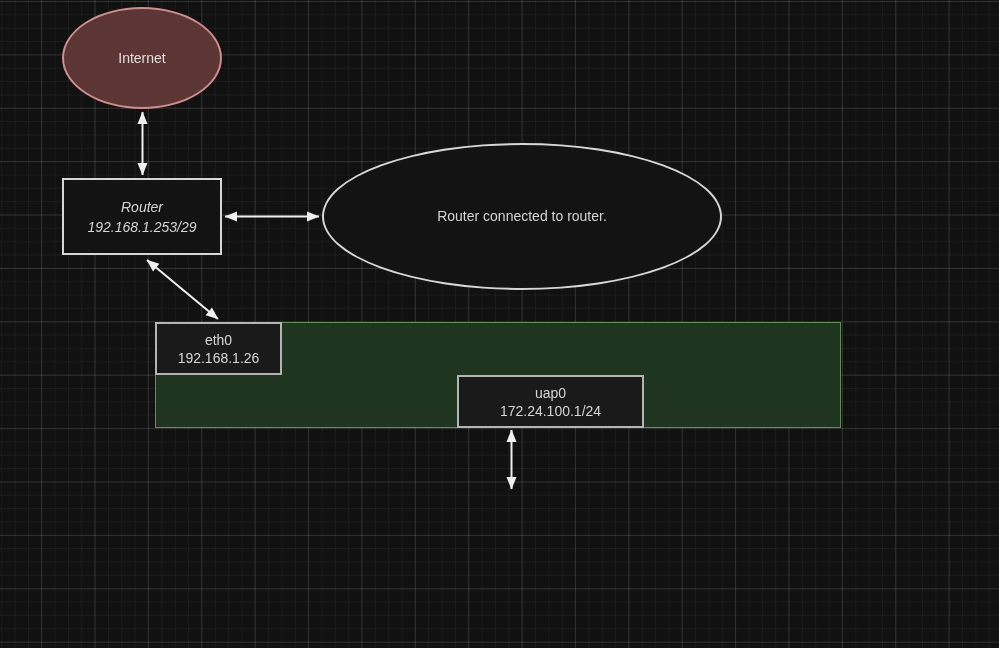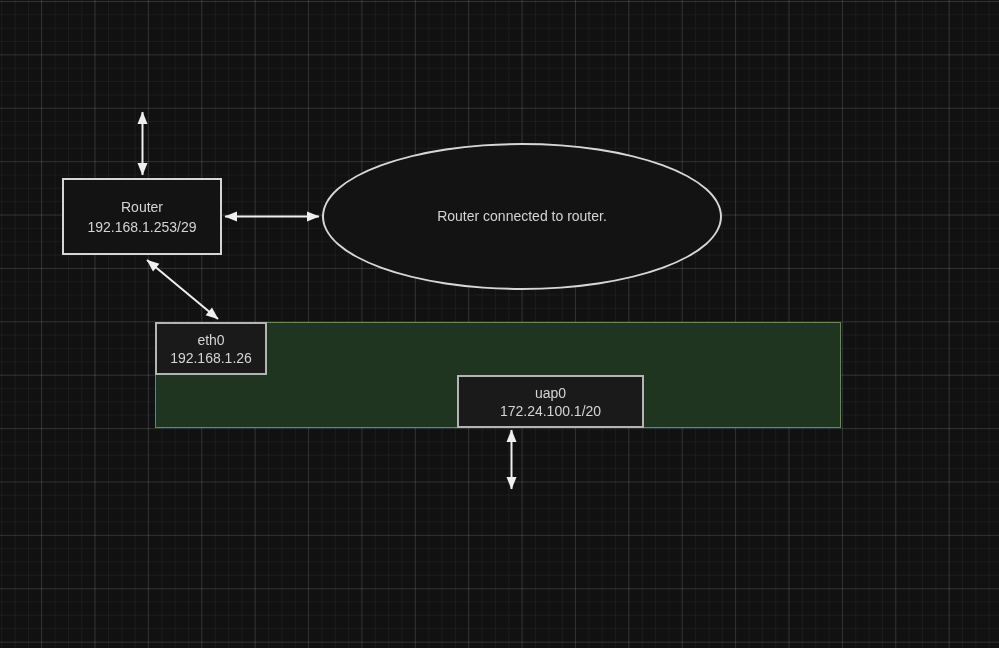--- a/index.html
+++ b/index.html
@@ -48,34 +48,34 @@
     background:var(--node-fill);
     border:2px solid var(--node-stroke);
   }
   .ellipse{border-radius:50%;}
   .node-internet{
     left:62px;top:7px;width:160px;height:102px;
     background:var(--internet-fill);
     border-color:var(--internet-stroke);
     color:#e3dcdc;
   }
-  .node-router{left:62px;top:178px;width:160px;height:77px;line-height:20px;}
+  .node-router{left:62px;top:178px;width:160px;height:77px;line-height:20px;font-style:italic;}
   .node-devices-router{left:322px;top:143px;width:400px;height:147px;border-width:2px;}
   .zone-ap{
     position:absolute;
     left:155px;top:322px;width:686px;height:106px;
     background:var(--zone-fill);
     border:1px solid var(--zone-stroke);
   }
   .iface{
     background:var(--iface-fill);
     border:2px solid var(--iface-stroke);
     line-height:18px;
   }
-  .node-eth0{left:155px;top:322px;width:112px;height:53px;text-align:center;}
+  .node-eth0{left:155px;top:322px;width:127px;height:53px;text-align:center;}
   .node-uap0{left:418px;top:375px;width:187px;height:53px;margin-left:39px;}
   .node-devices-ap{left:313px;top:492px;width:398px;height:149px;}
   .edges{
     position:absolute;
     left:0;top:0;width:999px;height:648px;
     pointer-events:none;
   }
   .edge{
     stroke:var(--arrow);
     stroke-width:2;
@@ -95,34 +95,37 @@
       <marker id="ah" markerUnits="userSpaceOnUse" markerWidth="14" markerHeight="12" refX="12.5" refY="5.5" orient="auto-start-reverse">
         <path d="M0.5,0.5 L13,5.5 L0.5,10.5 Z"></path>
       </marker>
     </defs>
     <line class="edge" x1="142.5" y1="112" x2="142.5" y2="175" marker-start="url(#ah)" marker-end="url(#ah)"></line>
     <line class="edge" x1="225" y1="216.5" x2="319" y2="216.5" marker-start="url(#ah)" marker-end="url(#ah)"></line>
     <line class="edge" x1="147" y1="260" x2="218" y2="319" marker-start="url(#ah)" marker-end="url(#ah)"></line>
     <line class="edge" x1="511.5" y1="430" x2="511.5" y2="489" marker-start="url(#ah)" marker-end="url(#ah)"></line>
   </svg>
 
+  <div class="node ellipse node-internet">
+    <span>Internet</span>
+  </div>
 
   <div class="node node-router">
     <span>Router</span>
     <span>192.168.1.253/29</span>
   </div>
 
   <div class="node ellipse node-devices-router">
     <span>Router connected to router.</span>
   </div>
 
   <div class="node iface node-eth0">
     <span>eth0</span>
     <span>192.168.1.26</span>
   </div>
 
   <div class="node iface node-uap0">
     <span>uap0</span>
-    <span>172.24.100.1/20</span>
+    <span>172.24.100.1/24</span>
   </div>
 
 
 </div>
 
 </body></html>

